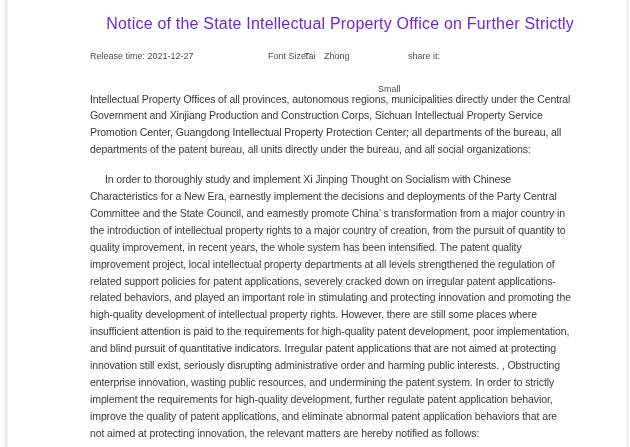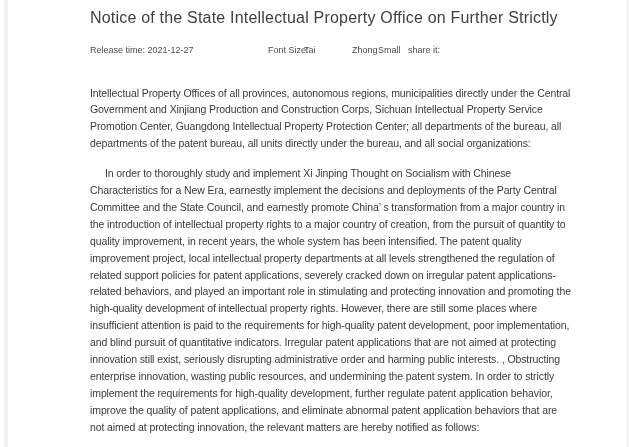--- a/index.html
+++ b/index.html
@@ -23,41 +23,41 @@
     width: 3px; height: 100%;
     background: #f3f3f3;
   }
   .content {
     position: absolute;
     left: 90px;
     top: 0;
     width: 484px;
   }
   .article-title {
-    margin-top: 4px;
-    text-align: left;
+    margin-top: 10px;
+    text-align: right;
     font-size: 16px;
     line-height: 27.5px;
     font-weight: 400;
-    color: #404040;
+    color: #6d28d9;
     letter-spacing: 0.2px;
   }
   .meta-row {
     position: relative;
     margin-top: 13px;
     height: 14px;
     font-size: 9px;
     color: #4d4d4d;
   }
   .meta-row span { position: absolute; top: 0; white-space: nowrap; }
   .release-time     { left: 0; }
   .font-size-label  { left: 178px; text-align: center; }
   .fs-opt-large     { left: 214px; cursor: pointer; }
-  .fs-opt-medium    { left: 262px; cursor: pointer; text-align: right; }
-  .fs-opt-small     { left: 288px; cursor: pointer; }
+  .fs-opt-medium    { left: 234px; cursor: pointer; text-align: right; }
+  .fs-opt-small     { left: 288px; cursor: pointer; margin-top: 33px; }
   .share-label      { left: 318px; cursor: pointer; }
   .article-body {
     margin-top: 26px;
     font-size: 10.5px;
     line-height: 16.9px;
     color: #3a3a3a;
     letter-spacing: -0.1px;
     text-align: left;
   }
   .article-body p { margin: 13px 0 9px 0; }

